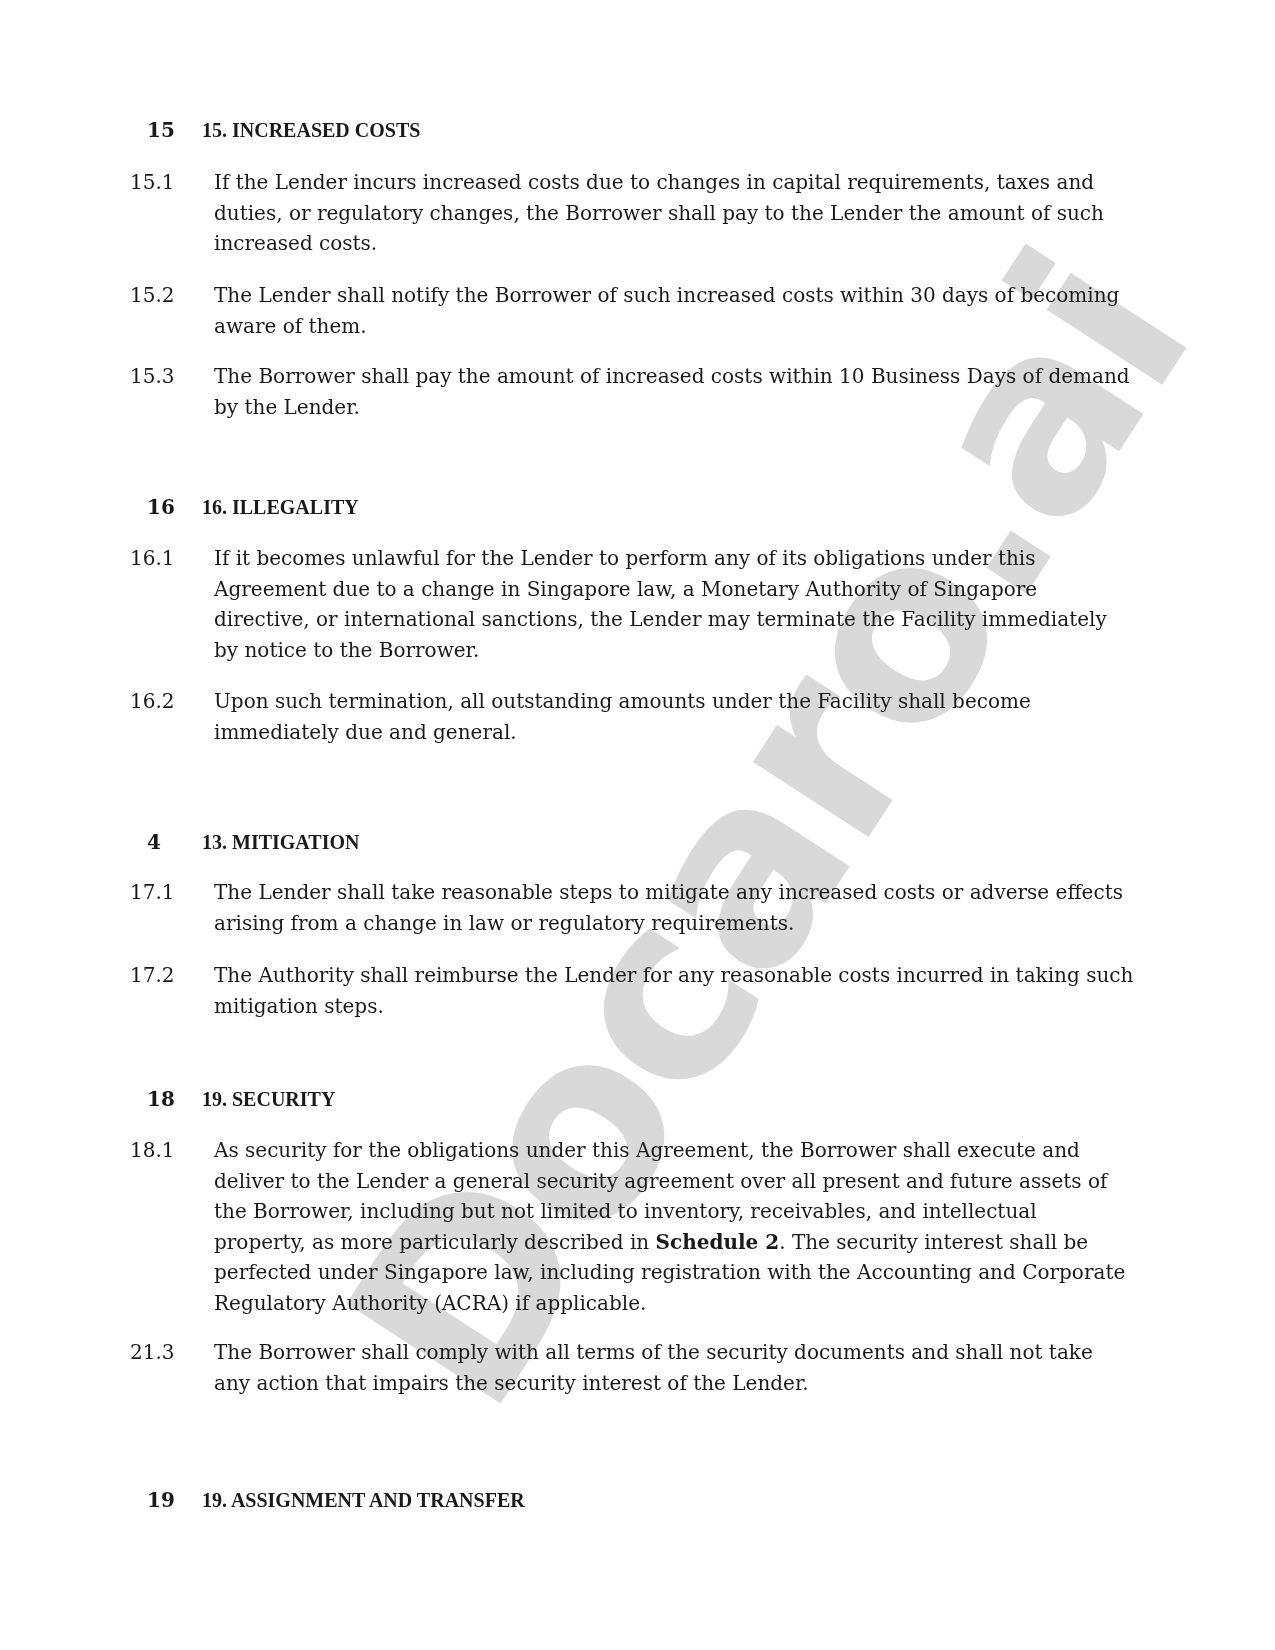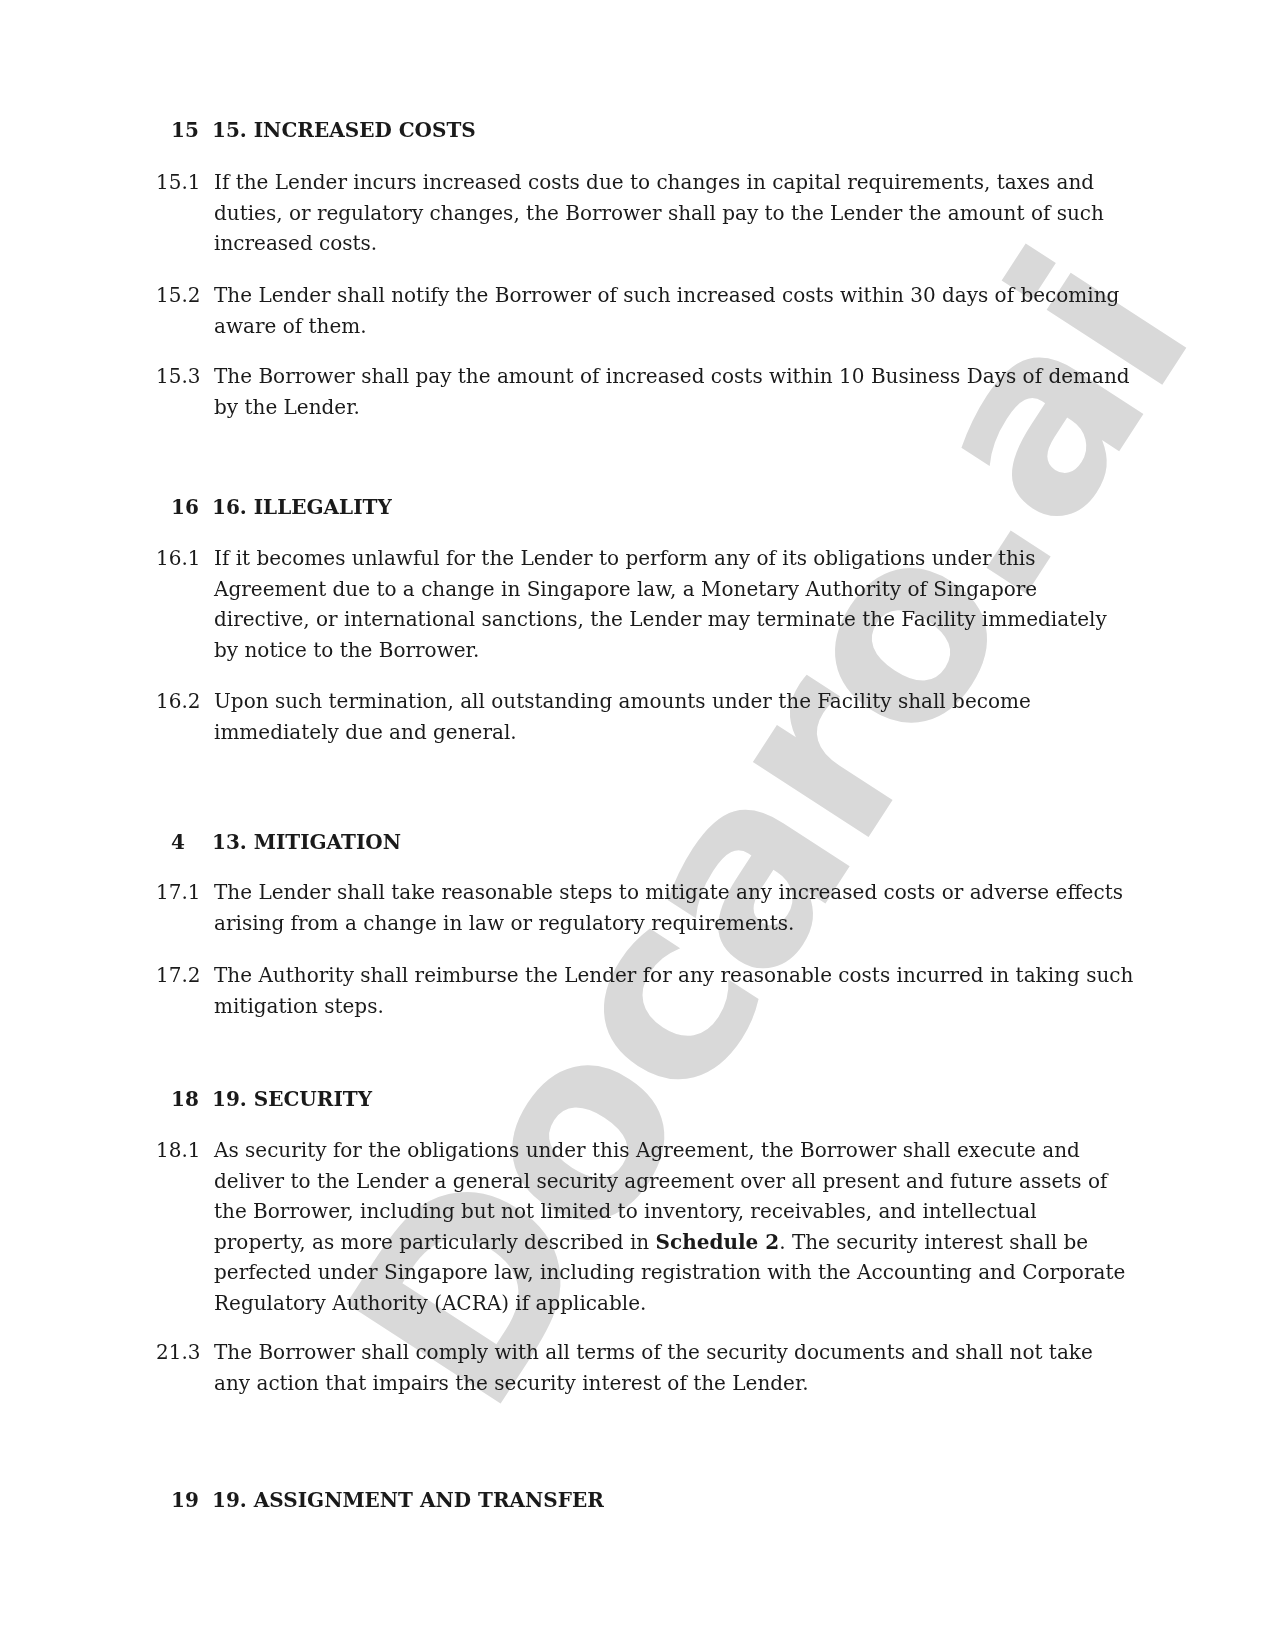--- a/index.html
+++ b/index.html
@@ -8,24 +8,24 @@
   .page { position: absolute; left: 0; top: 0; width: 1275px; height: 1650px; }
   .watermark {
     position: absolute; left: 160px; top: 780px; width: 1120px;
     font-family: "DejaVu Sans", "Liberation Sans", sans-serif; font-weight: bold;
     font-size: 252px; line-height: 1; color: #d9d9d9; white-space: nowrap;
     transform: rotate(-57deg); transform-origin: 50% 50%; letter-spacing: -6px;
     z-index: 0; pointer-events: none; text-align: center;
   }
   .content { position: absolute; left: 0; top: 0; width: 1275px; z-index: 1; }
   .heading { position: absolute; left: 0; height: 30px; font-weight: bold; font-size: 20px; line-height: 30px; }
-  .heading .num { position: absolute; left: 171px; width: 36px; }
-  .heading .title { position: absolute; left: 212px; white-space: nowrap; }
+  .heading .num { position: absolute; left: 147px; width: 36px; }
+  .heading .title { position: absolute; left: 202px; white-space: nowrap; font-family: Liberation Serif, serif; }
   .clause { position: absolute; left: 0; width: 1275px; font-size: 20px; line-height: 30.5px; }
-  .clause .cnum { position: absolute; left: 156px; width: 60px; }
+  .clause .cnum { position: absolute; left: 130px; width: 60px; }
   .clause .ctext { position: absolute; left: 214px; width: 920px; }
   .bold { font-weight: bold; }
 </style>
 </head>
 <body>
 
 <div class="page">
 
   <div class="watermark">Docaro.ai</div>
 

